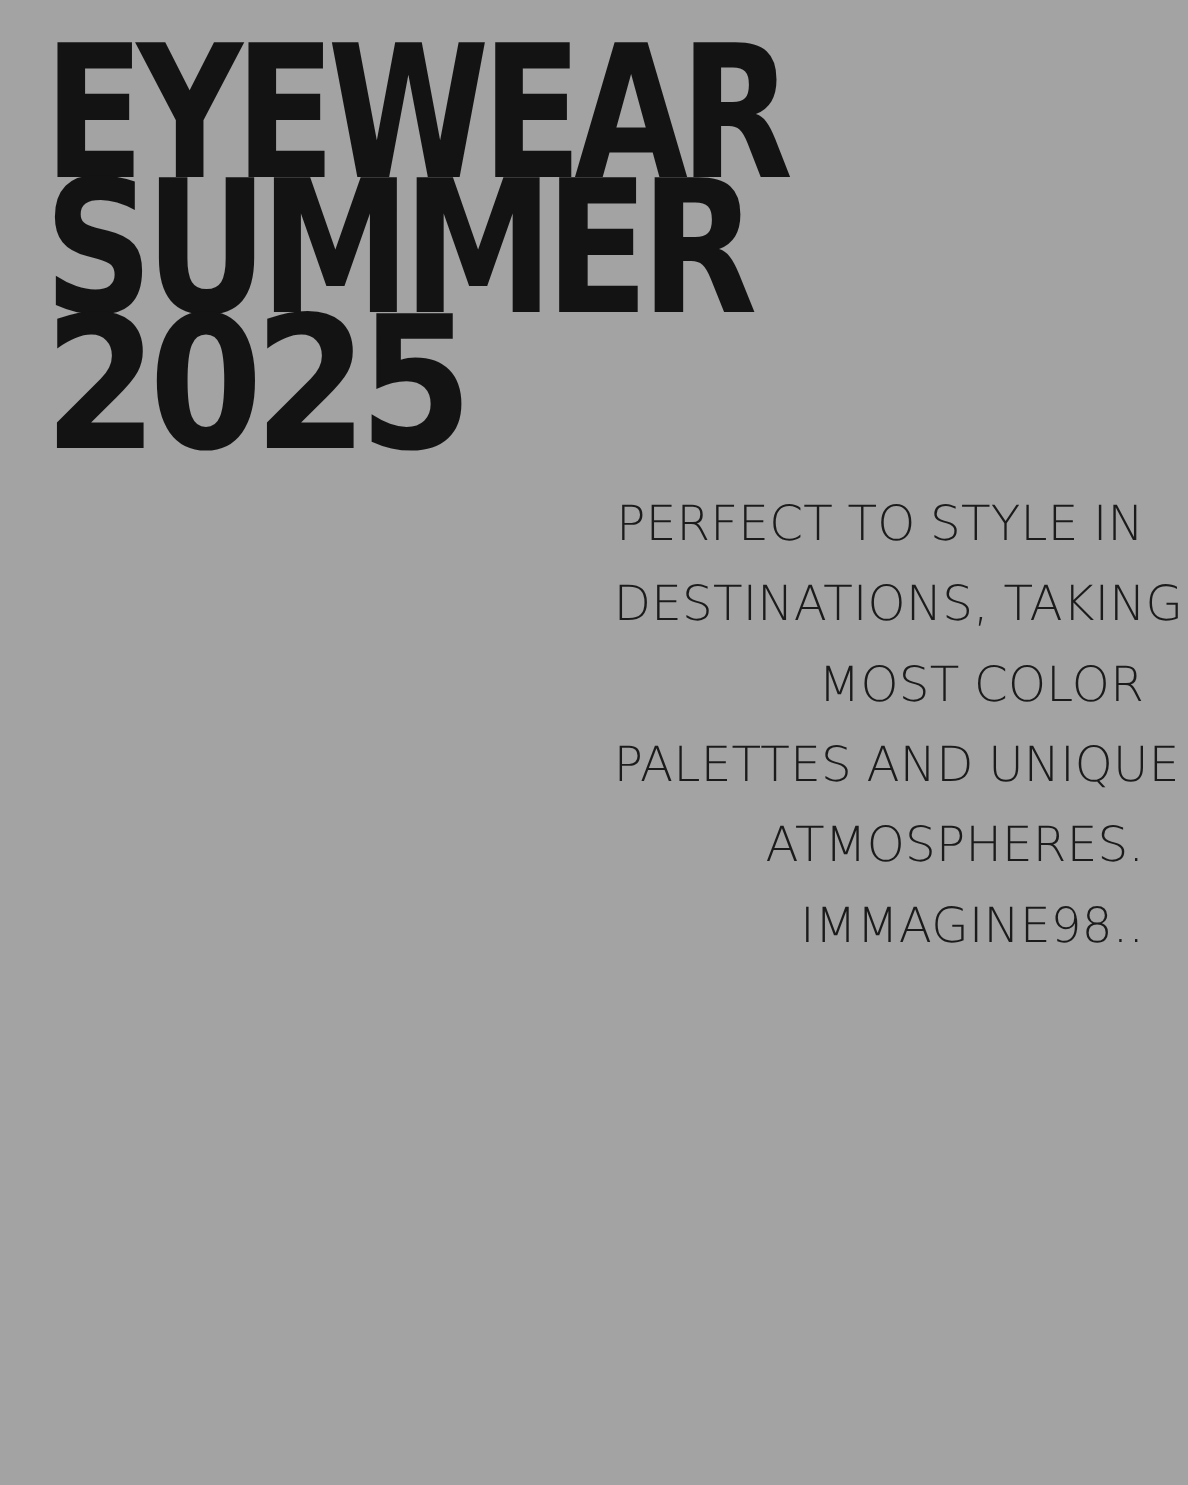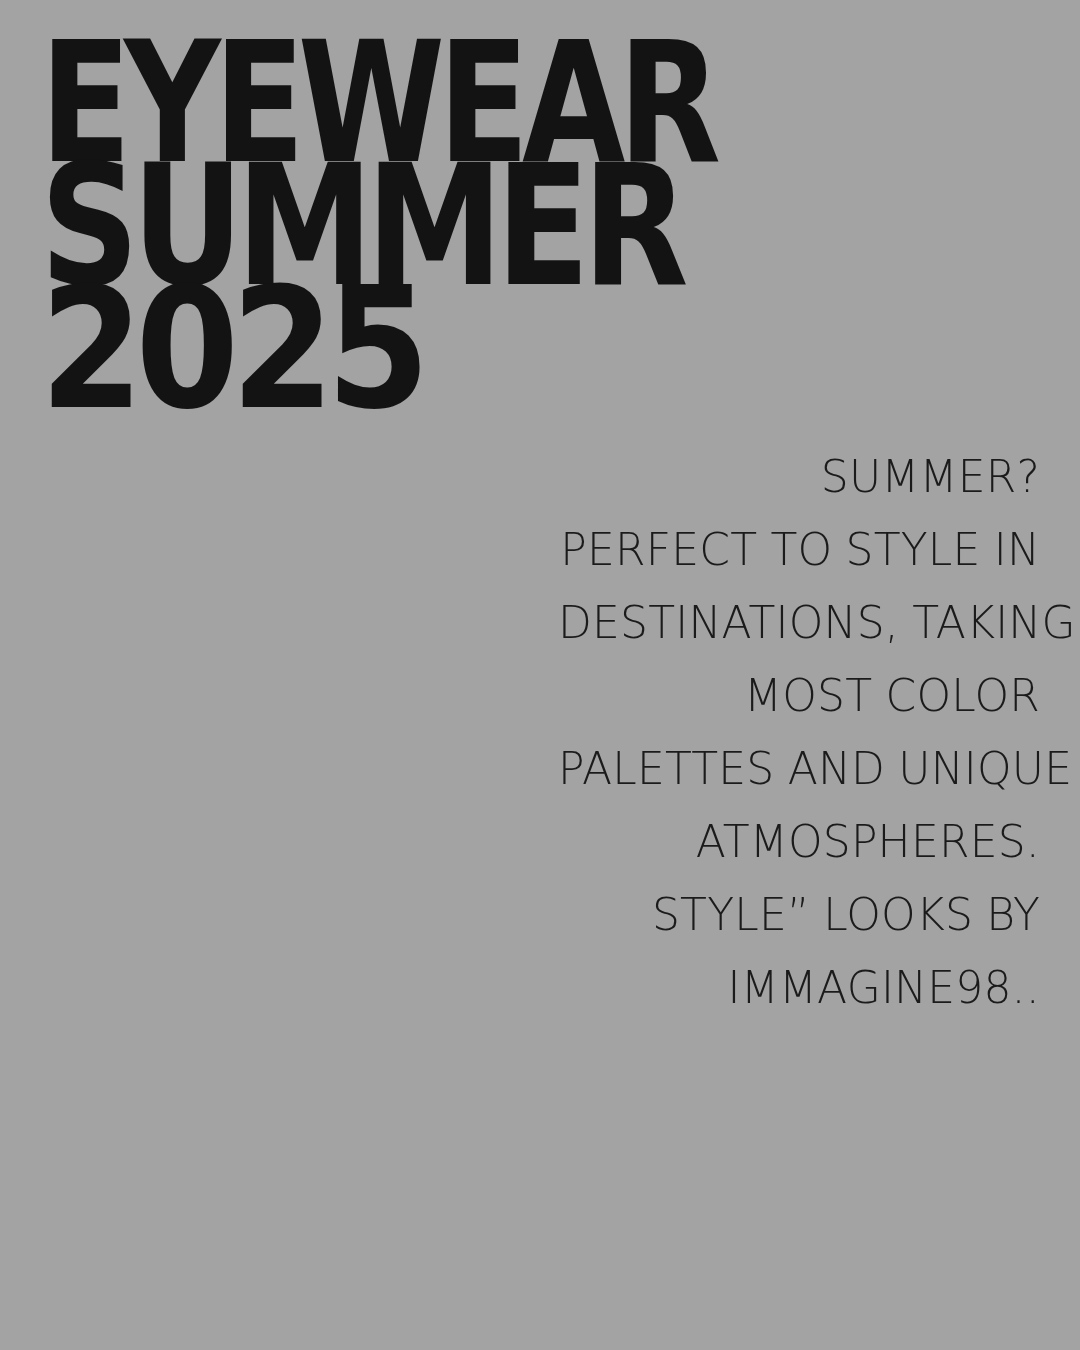--- a/index.html
+++ b/index.html
@@ -85,23 +85,21 @@
 
 <div id="poster" style="background: #a3a3a3;">
 
   <div id="headline">
     <span class="headline-line hl-1" style="color: rgb(19, 19, 19);">EYEWEAR</span>
     <span class="headline-line hl-2" style="color: rgb(19, 19, 19);">SUMMER</span>
     <span class="headline-line hl-3" style="color: rgb(19, 19, 19);">2025</span>
   </div>
 
   <div id="body-copy" style="color: rgb(27, 27, 27);">
-    <span class="copy-line">SUMMER?</span>
     <span class="copy-line">PERFECT TO STYLE IN</span>
     <span class="copy-line">DESTINATIONS, TAKING</span>
     <span class="copy-line">MOST COLOR</span>
     <span class="copy-line">PALETTES AND UNIQUE</span>
     <span class="copy-line">ATMOSPHERES.</span>
-    <span class="copy-line">STYLE” LOOKS BY</span>
     <span class="copy-line">IMMAGINE98..</span>
   </div>
 
 </div>
 
 </body></html>

